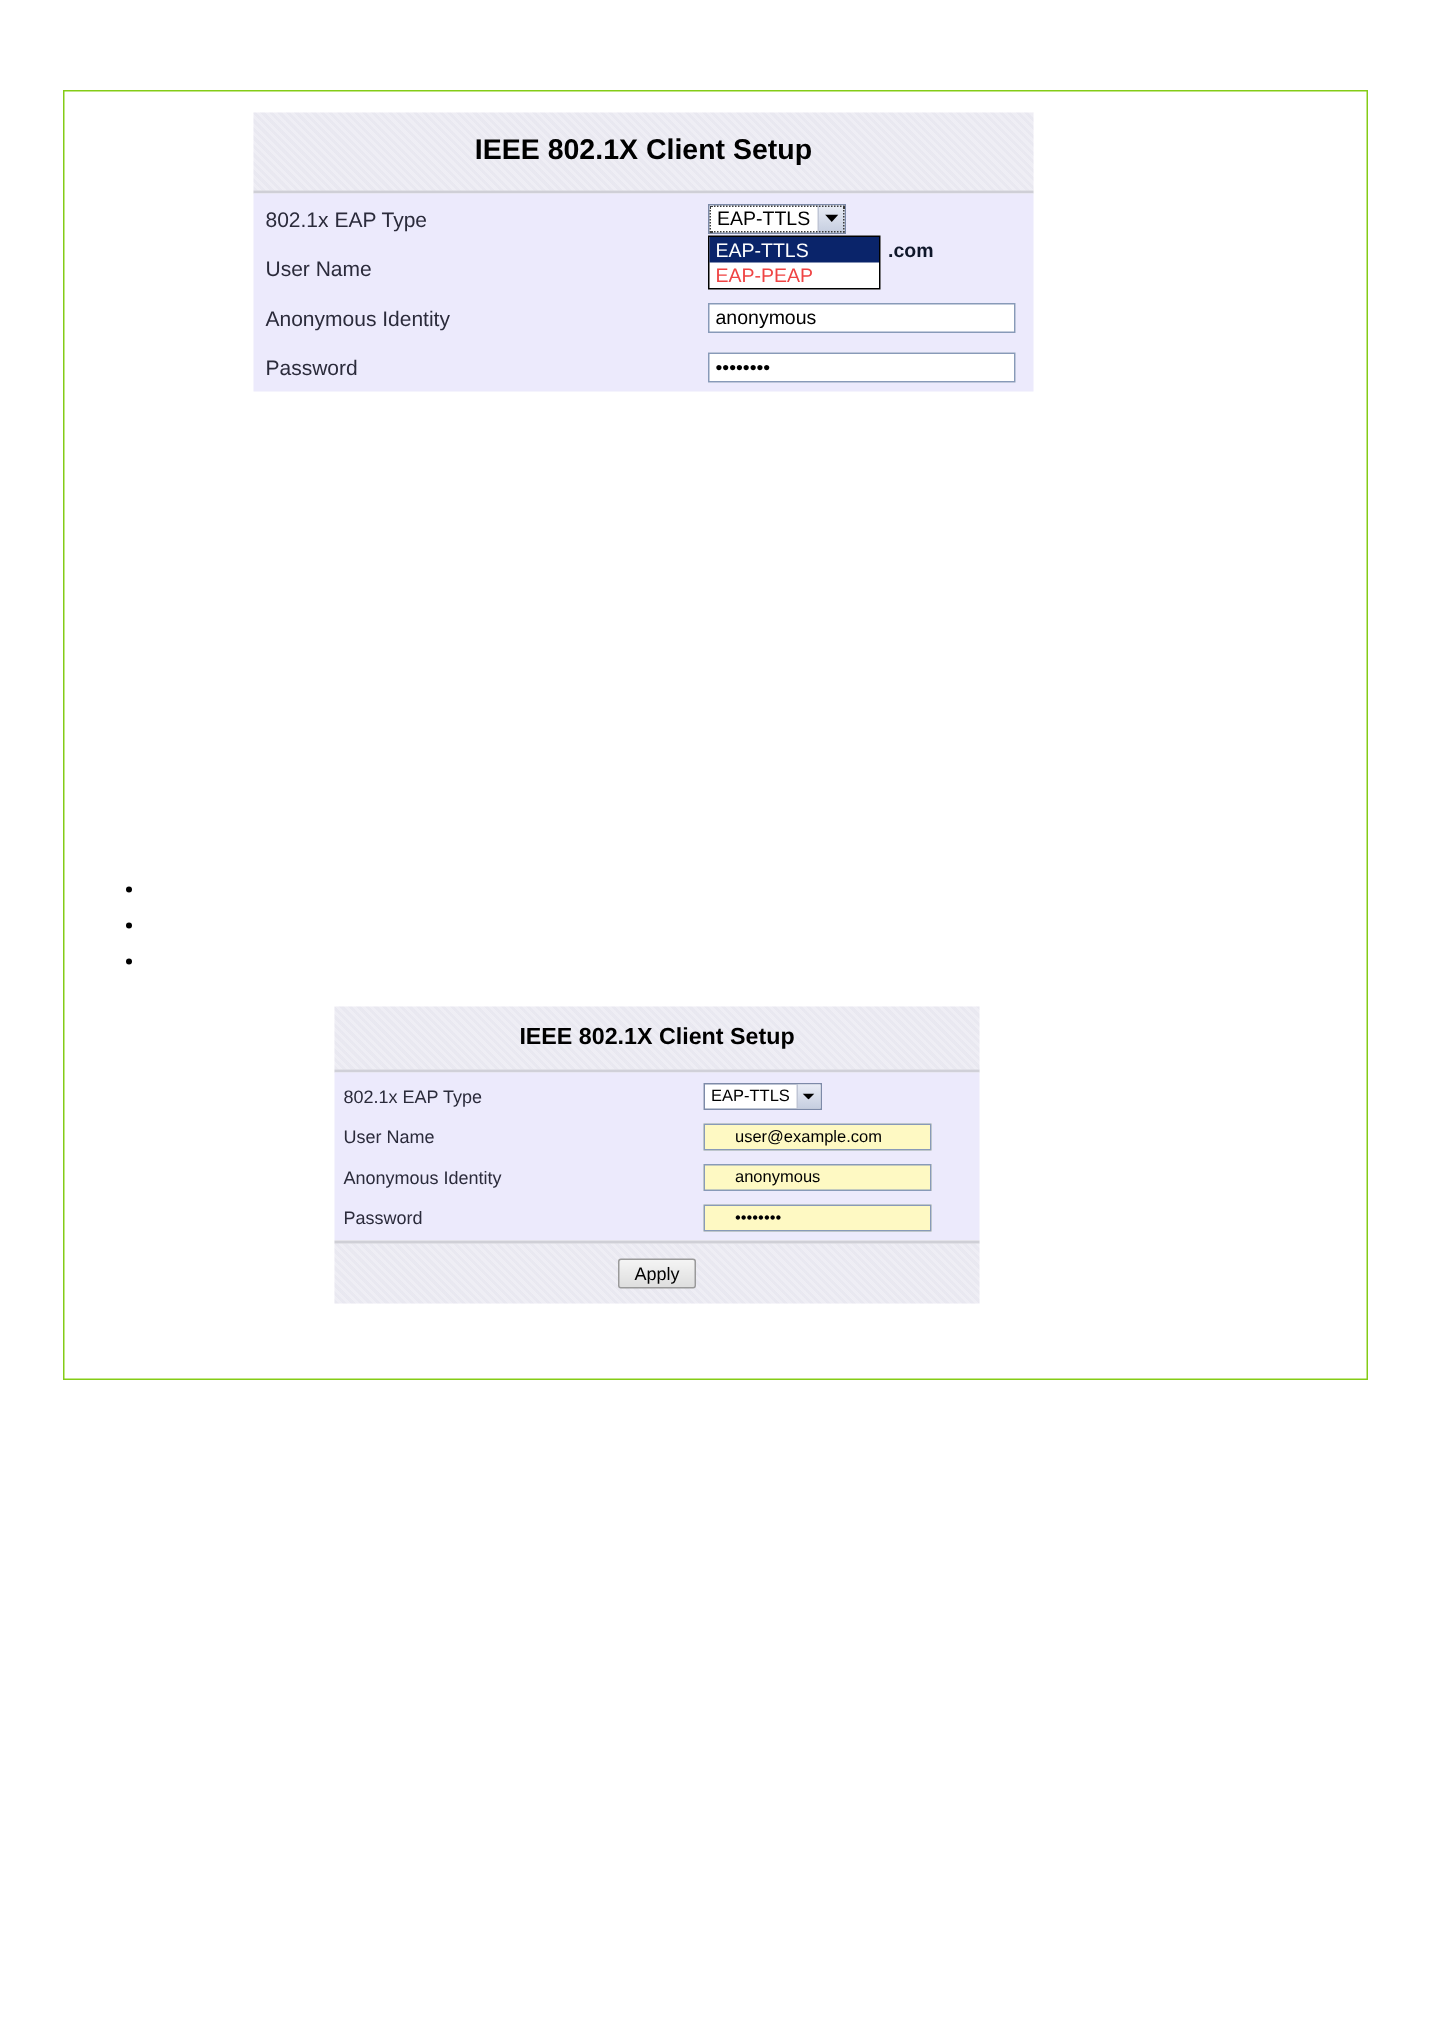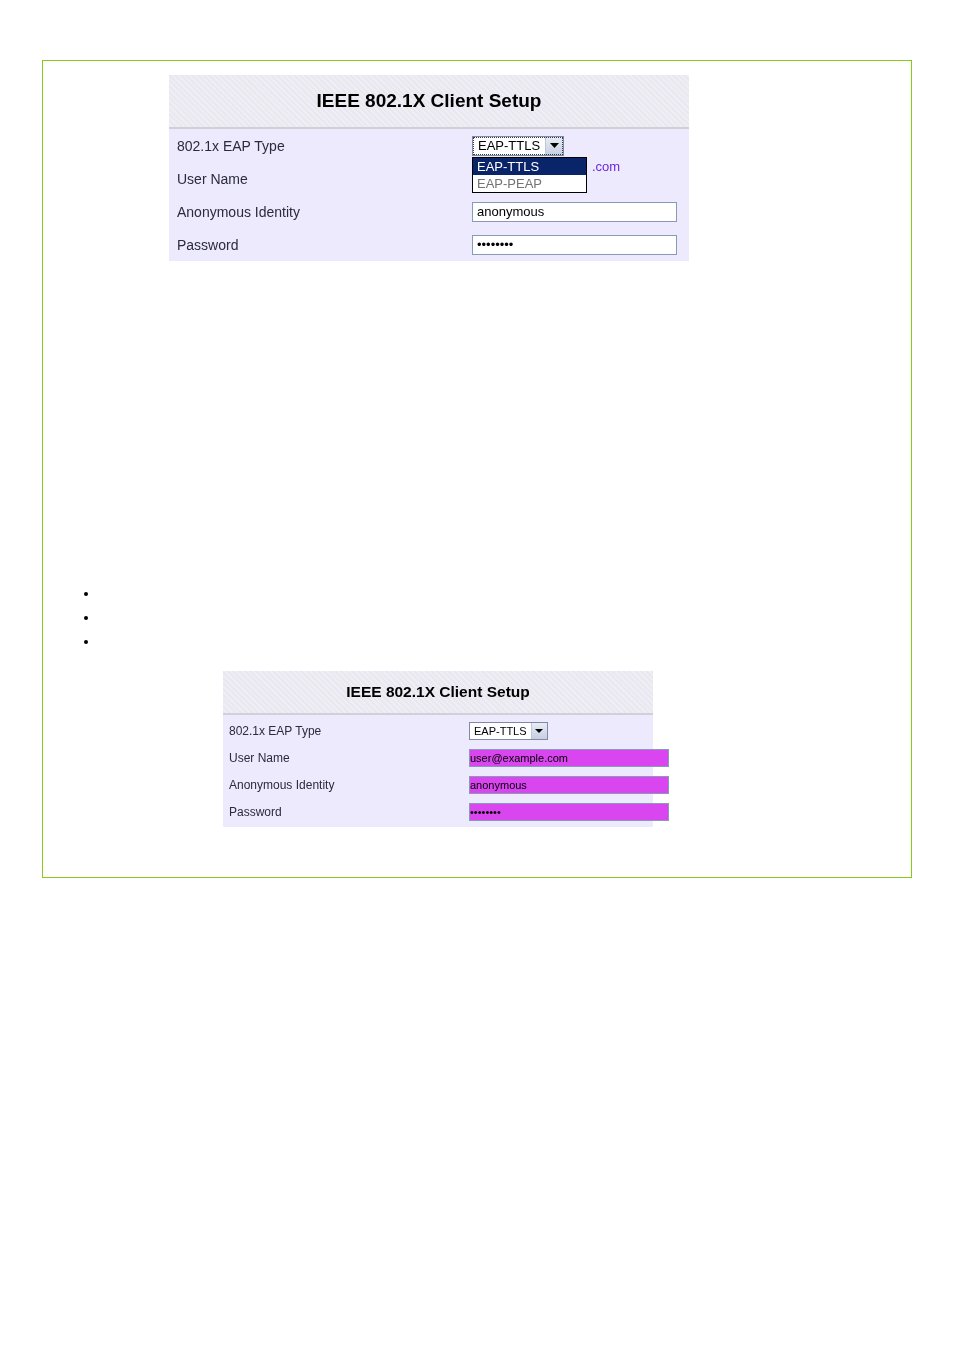--- a/index.html
+++ b/index.html
@@ -94,34 +94,35 @@
     top: 21px;
     width: 113px;
     background: #ffffff;
     border: 1px solid #000;
     font-family: Arial, sans-serif;
     font-size: 13px;
     z-index: 5;
   }
   .dropdown1 .opt {
     padding: 1px 4px;
-    color: #737373;
+    color: #ef4444;
   }
   .dropdown1 .opt.sel {
     background: #0a246a;
     color: #ffffff;
   }
   .behind-text {
     position: absolute;
     left: 120px;
     top: 23px;
     font-family: Arial, sans-serif;
     font-size: 13px;
-    color: #6d28d9;
+    color: #0f172a;
     z-index: 1;
+    font-weight: bold;
   }
 
   .tinput1 {
     width: 205px;
     height: 20px;
     border: 1px solid #889ab8;
     background: #ffffff;
     font-family: Arial, sans-serif;
     font-size: 13px;
     padding: 0 4px;
@@ -201,27 +202,27 @@
     width: 15px;
     height: 16px;
     background: linear-gradient(#e8ecf5, #c6cee0);
     border-left: 1px solid #c0c6d6;
     display: flex;
     align-items: center;
     justify-content: center;
   }
 
   .tinput2 {
-    width: 200px;
+    width: 152px;
     height: 18px;
     border: 1px solid #889ab8;
-    background: #d946ef;
+    background: #fef9c3;
     font-family: Arial, sans-serif;
     font-size: 11px;
-    padding: 0 0;
+    padding: 0 20px;
     box-sizing: border-box;
     color: #000;
   }
 
   .footer-bar2 {
     height: 40px;
     border-top: 2px solid #cfcfd6;
     background: #f7f6fb;
     background-image:
       linear-gradient(0deg, rgba(200,200,215,.18) 0, rgba(200,200,215,.18) 100%),
@@ -336,15 +337,18 @@
 
       <div class="row2">
         <div class="lbl">Password</div>
         <div class="ctrl">
           <input class="tinput2" value="••••••••" style="">
         </div>
       </div>
 
     </div>
 
+    <div class="footer-bar2">
+      <button class="apply-btn" type="button">Apply</button>
+    </div>
   </div>
 
 </div>
 
 </body></html>

